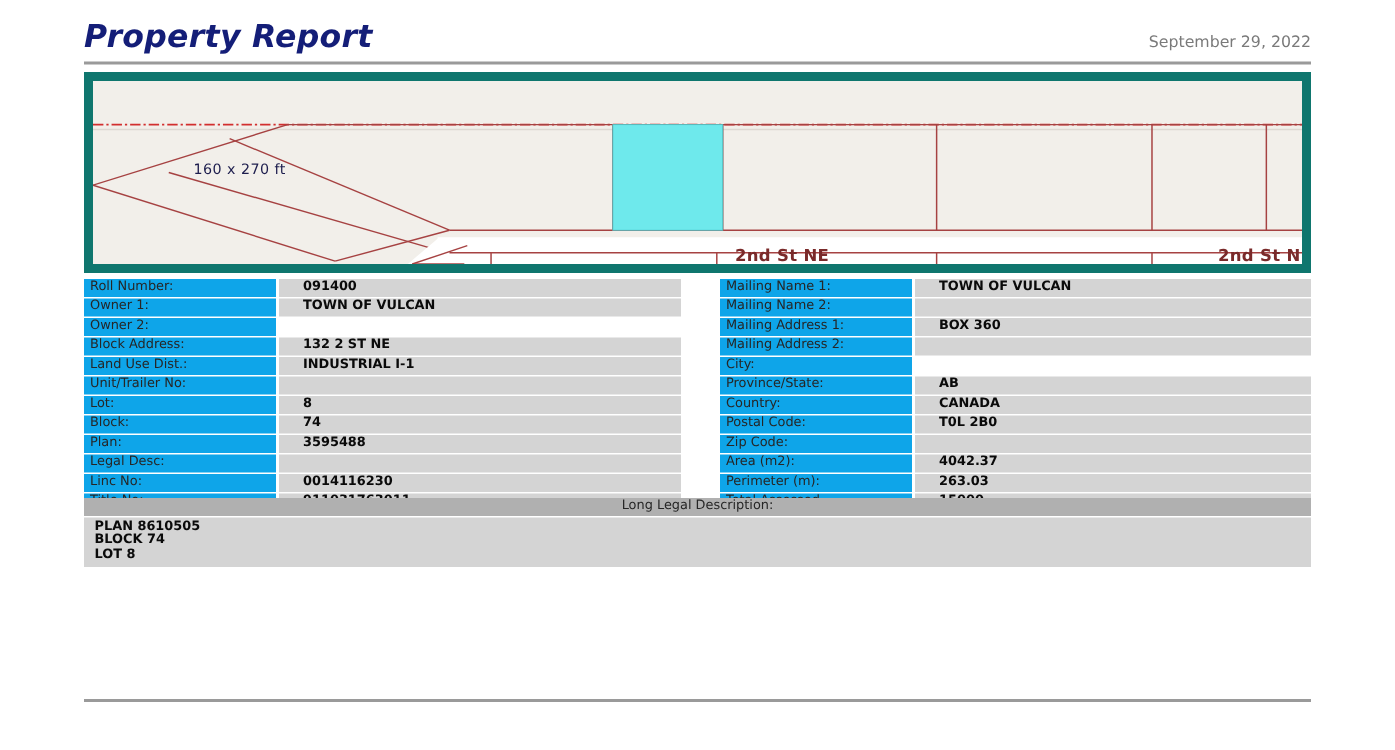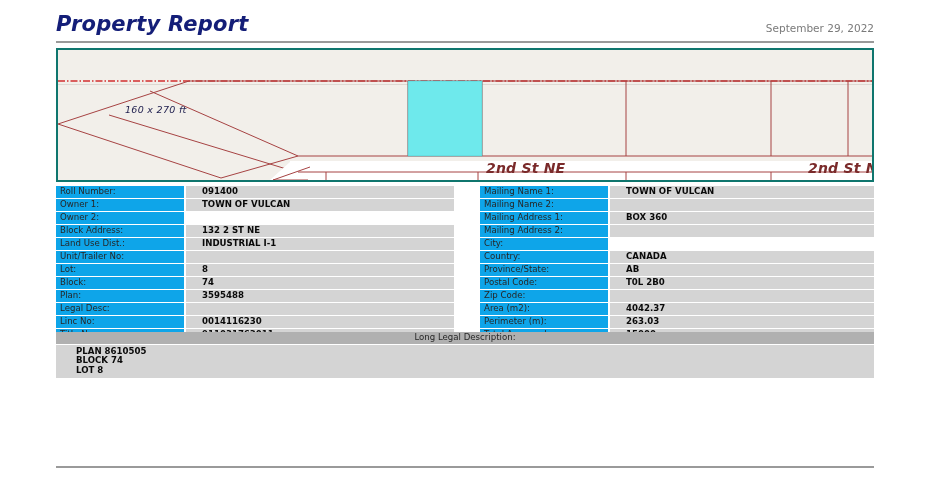--- a/index.html
+++ b/index.html
@@ -23,26 +23,26 @@
     font-size:10.5px;color:#7a7a7a;white-space:nowrap;
   }
   .header-rule{
     position:absolute;left:56px;top:41px;width:818px;height:2px;
     background:#9a9a9a;
   }
 
   
   .map-frame{
     position:absolute;left:56px;top:48px;width:818px;height:134px;
-    border:2px solid #0f766e;background:#bef264;
-    overflow:hidden;box-sizing:border-box;font-style:italic;
+    border:6px solid #0f766e;background:#bef264;
+    overflow:hidden;box-sizing:border-box;
   }
   .map-canvas{position:absolute;left:0;top:0;width:100%;height:100%;}
   .map-label{
-    position:absolute;font-size:14px;font-weight:bold;color:#7a2a2a;
+    position:absolute;font-size:11px;font-weight:bold;color:#7a2a2a;
     white-space:nowrap;letter-spacing:.2px;
   }
   .parcel-dim{
     position:absolute;font-size:9.5px;color:#1d1d4d;
     white-space:nowrap;letter-spacing:.3px;
   }
   .ghost-label{
     position:absolute;font-size:4px;color:#b9b3ad;white-space:nowrap;
   }
 
@@ -70,21 +70,21 @@
   .tcol.right .tval{left:130px;width:264px;}
 
   
   .legal{position:absolute;left:56px;top:332px;width:818px;}
   .legal-head{
     height:11.7px;line-height:11.7px;background:#b0b0b0;
     color:#262626;font-size:8.6px;text-align:center;
   }
   .legal-body{
     margin-top:1.3px;background:#d4d4d4;
-    padding:2px 0 3px 20px;box-sizing:border-box;
+    padding:2px 0 3px 7px;box-sizing:border-box;
   }
   .legal-line{
     font-size:8.6px;font-weight:bold;color:#0a0a0a;
     line-height:9.5px;white-space:nowrap;
   }
 
   
   .footer-rule{
     position:absolute;left:56px;top:466px;width:818px;height:2px;
     background:#9a9a9a;
@@ -224,26 +224,26 @@
         <div class="tval">BOX 360</div>
       </div>
       <div class="trow">
         <div class="tlabel">Mailing Address 2:</div>
         <div class="tval"></div>
       </div>
       <div class="trow">
         <div class="tlabel">City:</div>
       </div>
       <div class="trow">
+        <div class="tlabel">Province/State:</div>
+        <div class="tval">AB</div>
+      </div>
+      <div class="trow">
         <div class="tlabel">Country:</div>
         <div class="tval">CANADA</div>
-      </div>
-      <div class="trow">
-        <div class="tlabel">Province/State:</div>
-        <div class="tval">AB</div>
       </div>
       <div class="trow">
         <div class="tlabel">Postal Code:</div>
         <div class="tval">T0L 2B0</div>
       </div>
       <div class="trow">
         <div class="tlabel">Zip Code:</div>
         <div class="tval"></div>
       </div>
       <div class="trow">

